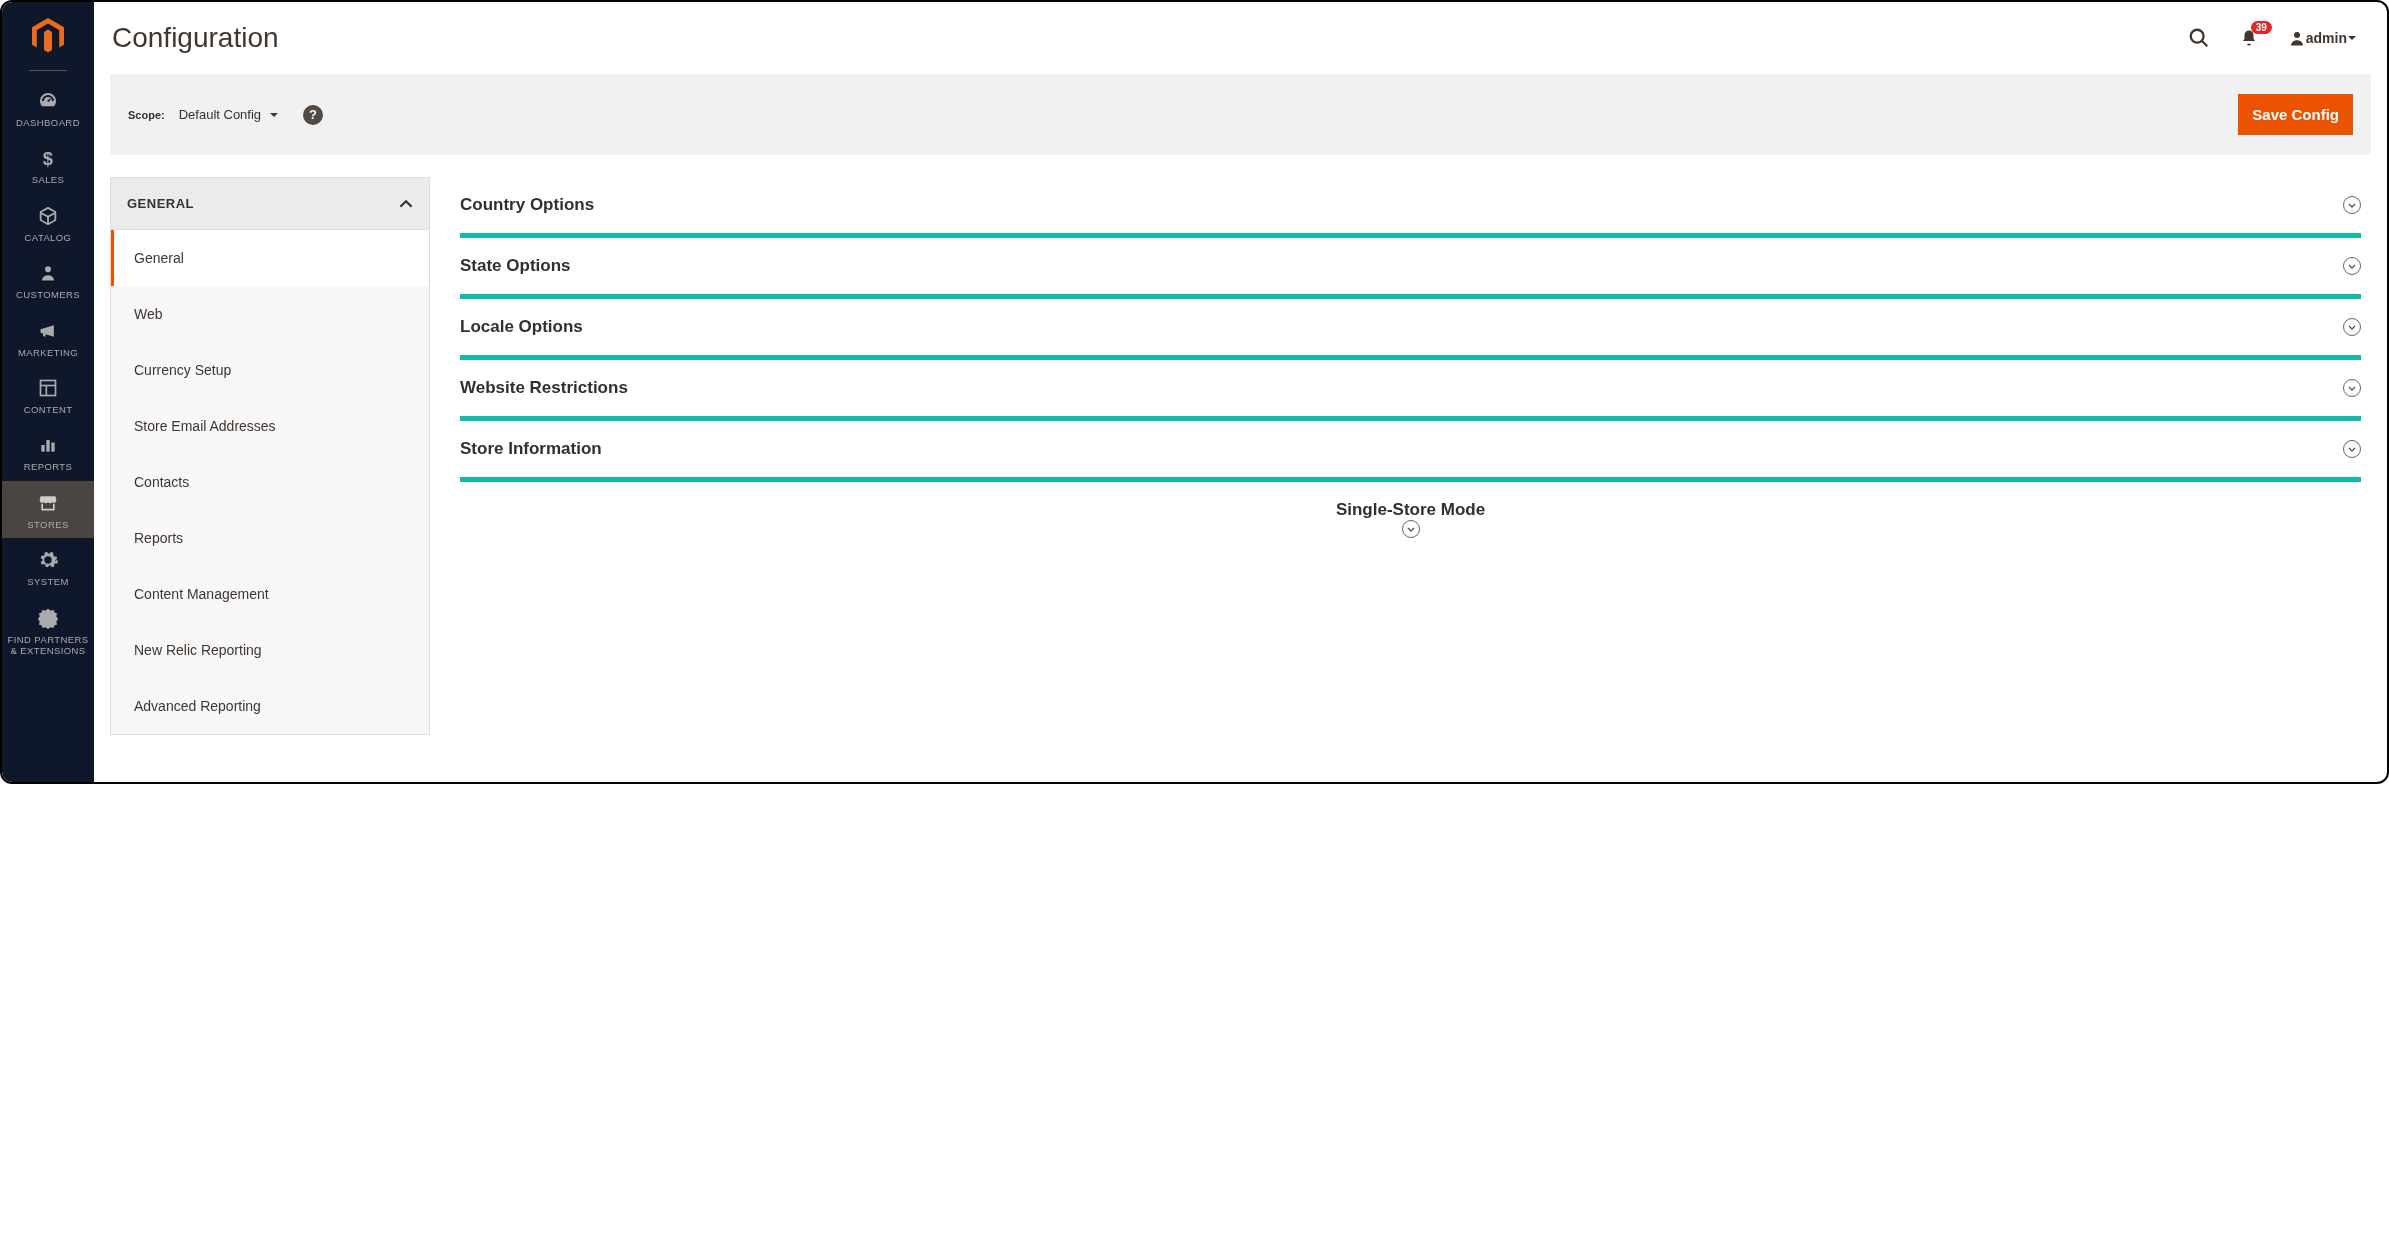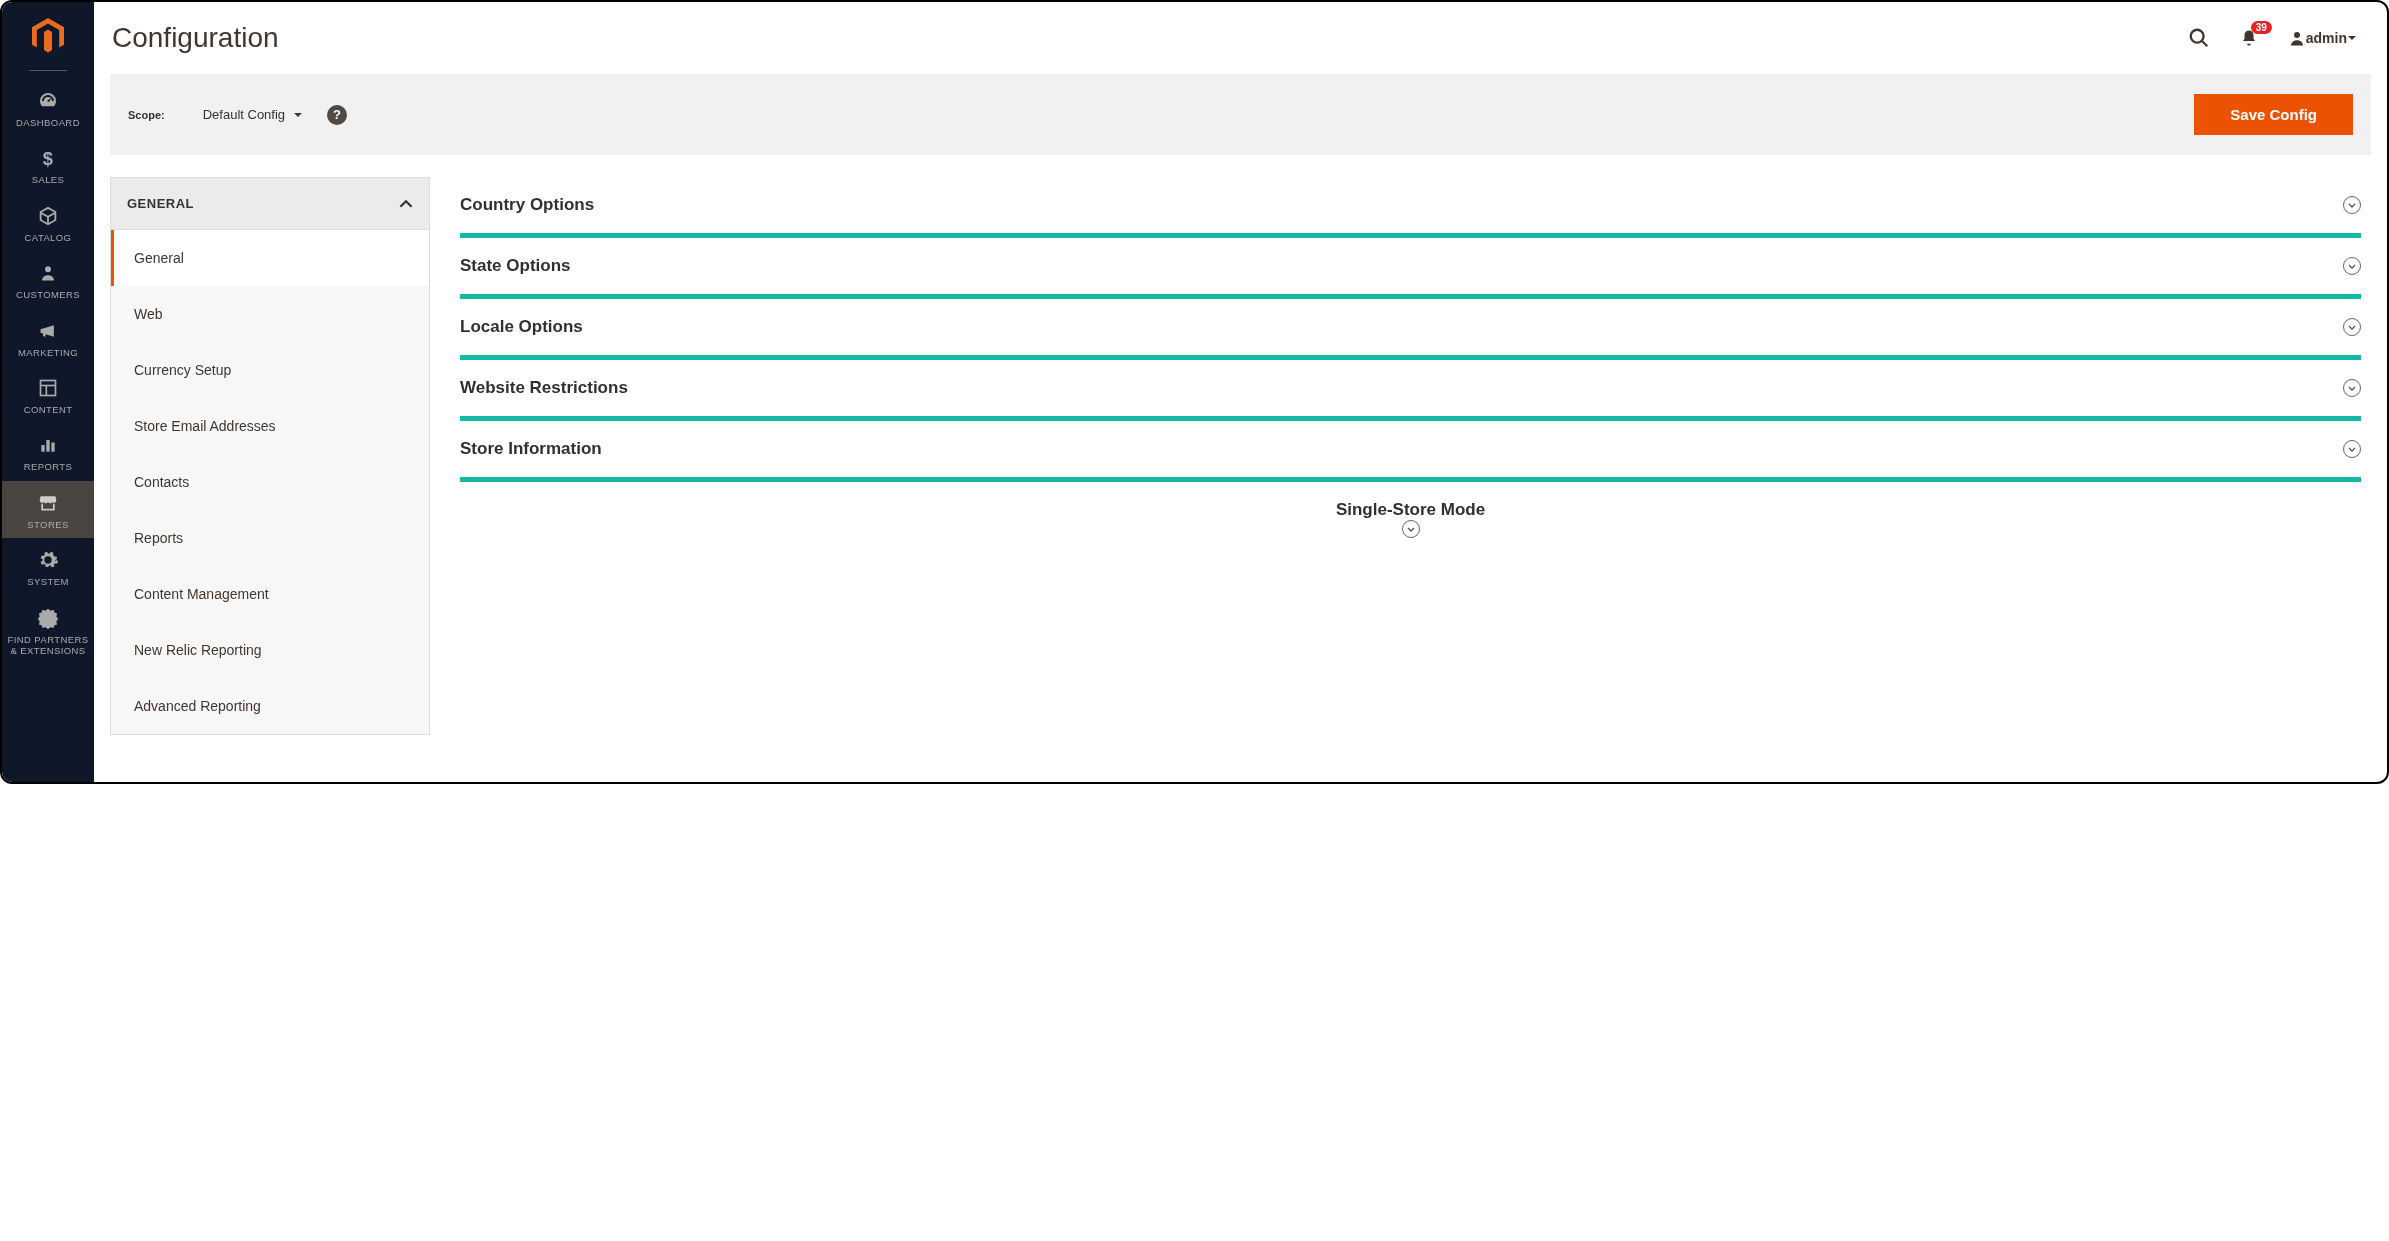--- a/index.html
+++ b/index.html
@@ -24,24 +24,24 @@
 .header { display: flex; align-items: center; padding: 20px 30px 20px 18px; }
 .page-title { font-size: 28px; font-weight: 400; color: #41362f; flex: 1; }
 .header-actions { display: flex; align-items: center; gap: 28px; }
 .header-icon { width: 22px; height: 22px; cursor: pointer; display: flex; align-items: center; justify-content: center; position: relative; }
 .badge { position: absolute; top: -6px; right: -12px; background: #e22626; color: #fff; border-radius: 9px; font-size: 10px; font-weight: 600; padding: 1px 5px; min-width: 18px; text-align: center; }
 .user-menu { display: flex; align-items: center; gap: 0; cursor: pointer; font-size: 14px; color: #41362f; font-weight: bold; }
 
 
 .toolbar { background: #f1f1f1; display: flex; align-items: center; padding: 20px 18px; margin: 0 16px; }
 .scope-label { font-weight: 600; font-size: 11px; margin-right: 14px; }
-.scope-select { display: inline-flex; align-items: center; gap: 8px; font-size: 13px; cursor: pointer; margin-right: 24px; margin-left: 24px; }
+.scope-select { display: inline-flex; align-items: center; gap: 8px; font-size: 13px; cursor: pointer; margin-right: 24px; }
 .help-icon { width: 20px; height: 20px; border-radius: 50%; background: #514943; color: #fff; display: inline-flex; align-items: center; justify-content: center; font-size: 13px; font-weight: 700; cursor: pointer; }
 .toolbar-spacer { flex: 1; }
-.btn-primary { background: #eb5202; color: #fff; border: none; padding: 12px 36px; font-size: 15px; font-weight: 600; cursor: pointer; }
+.btn-primary { background: #eb5202; color: #fff; border: none; padding: 12px 14px; font-size: 15px; font-weight: 600; cursor: pointer; }
 
 
 .content { display: flex; flex: 1; padding: 22px 16px 0; gap: 30px; overflow: hidden; }
 
 
 .config-nav { width: 320px; flex-shrink: 0; }
 .config-group-header { background: #ebebeb; border: 1px solid #ddd; padding: 18px 16px; display: flex; align-items: center; justify-content: space-between; cursor: pointer; font-weight: 700; font-size: 13px; letter-spacing: 0.5px; color: #333; }
 .config-subitem { padding: 20px 0 20px 20px; font-size: 14px; color: #41362f; cursor: pointer; border-left: 3px solid transparent; }
 .config-subitem.active { border-left: 3px solid #eb5202; background: #fff; font-weight: 400; }
 .config-subitems { background: #f7f7f7; border: 1px solid #ddd; border-top: none; }

